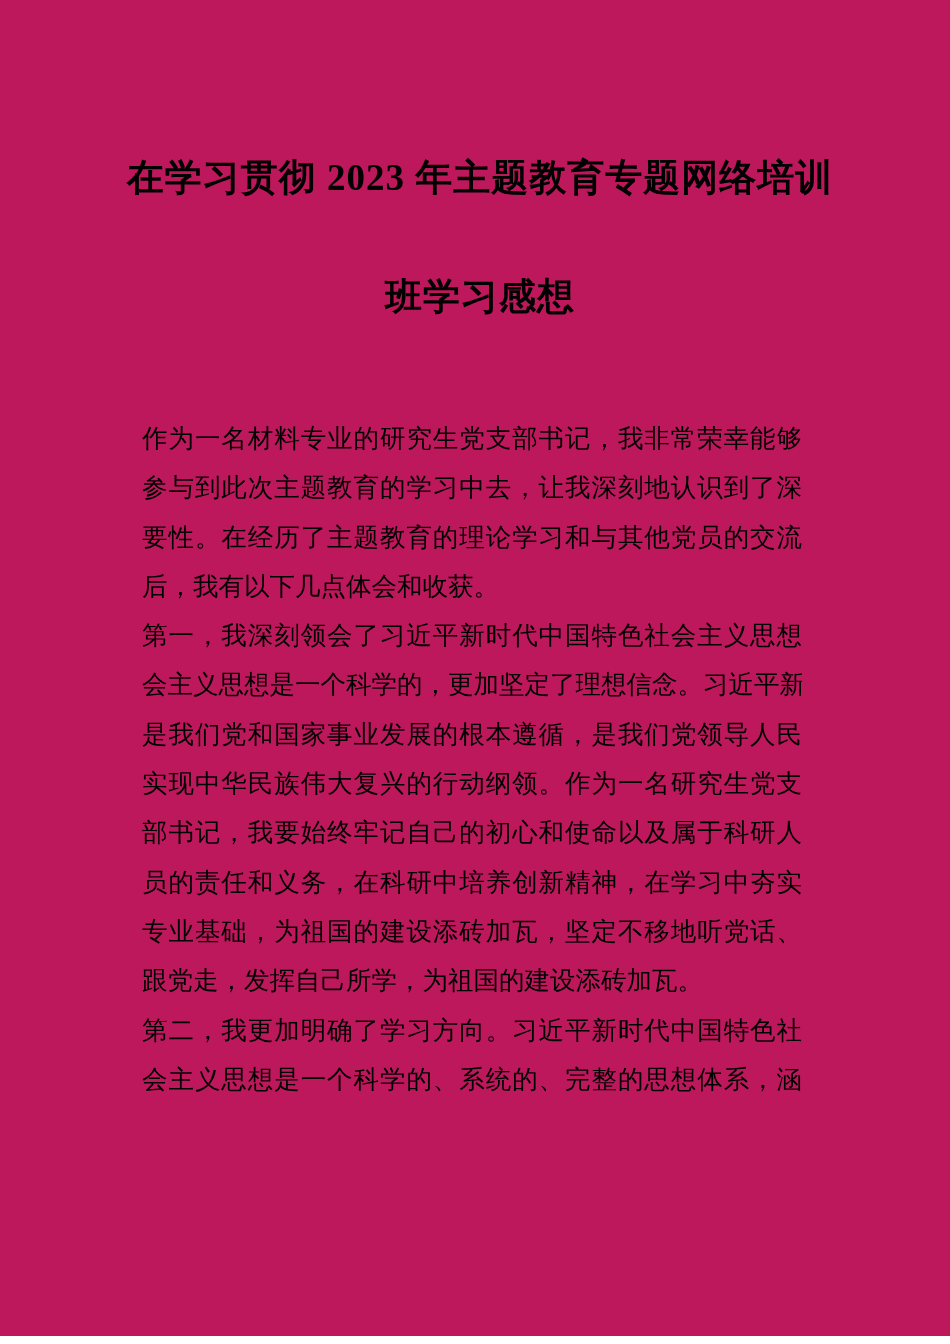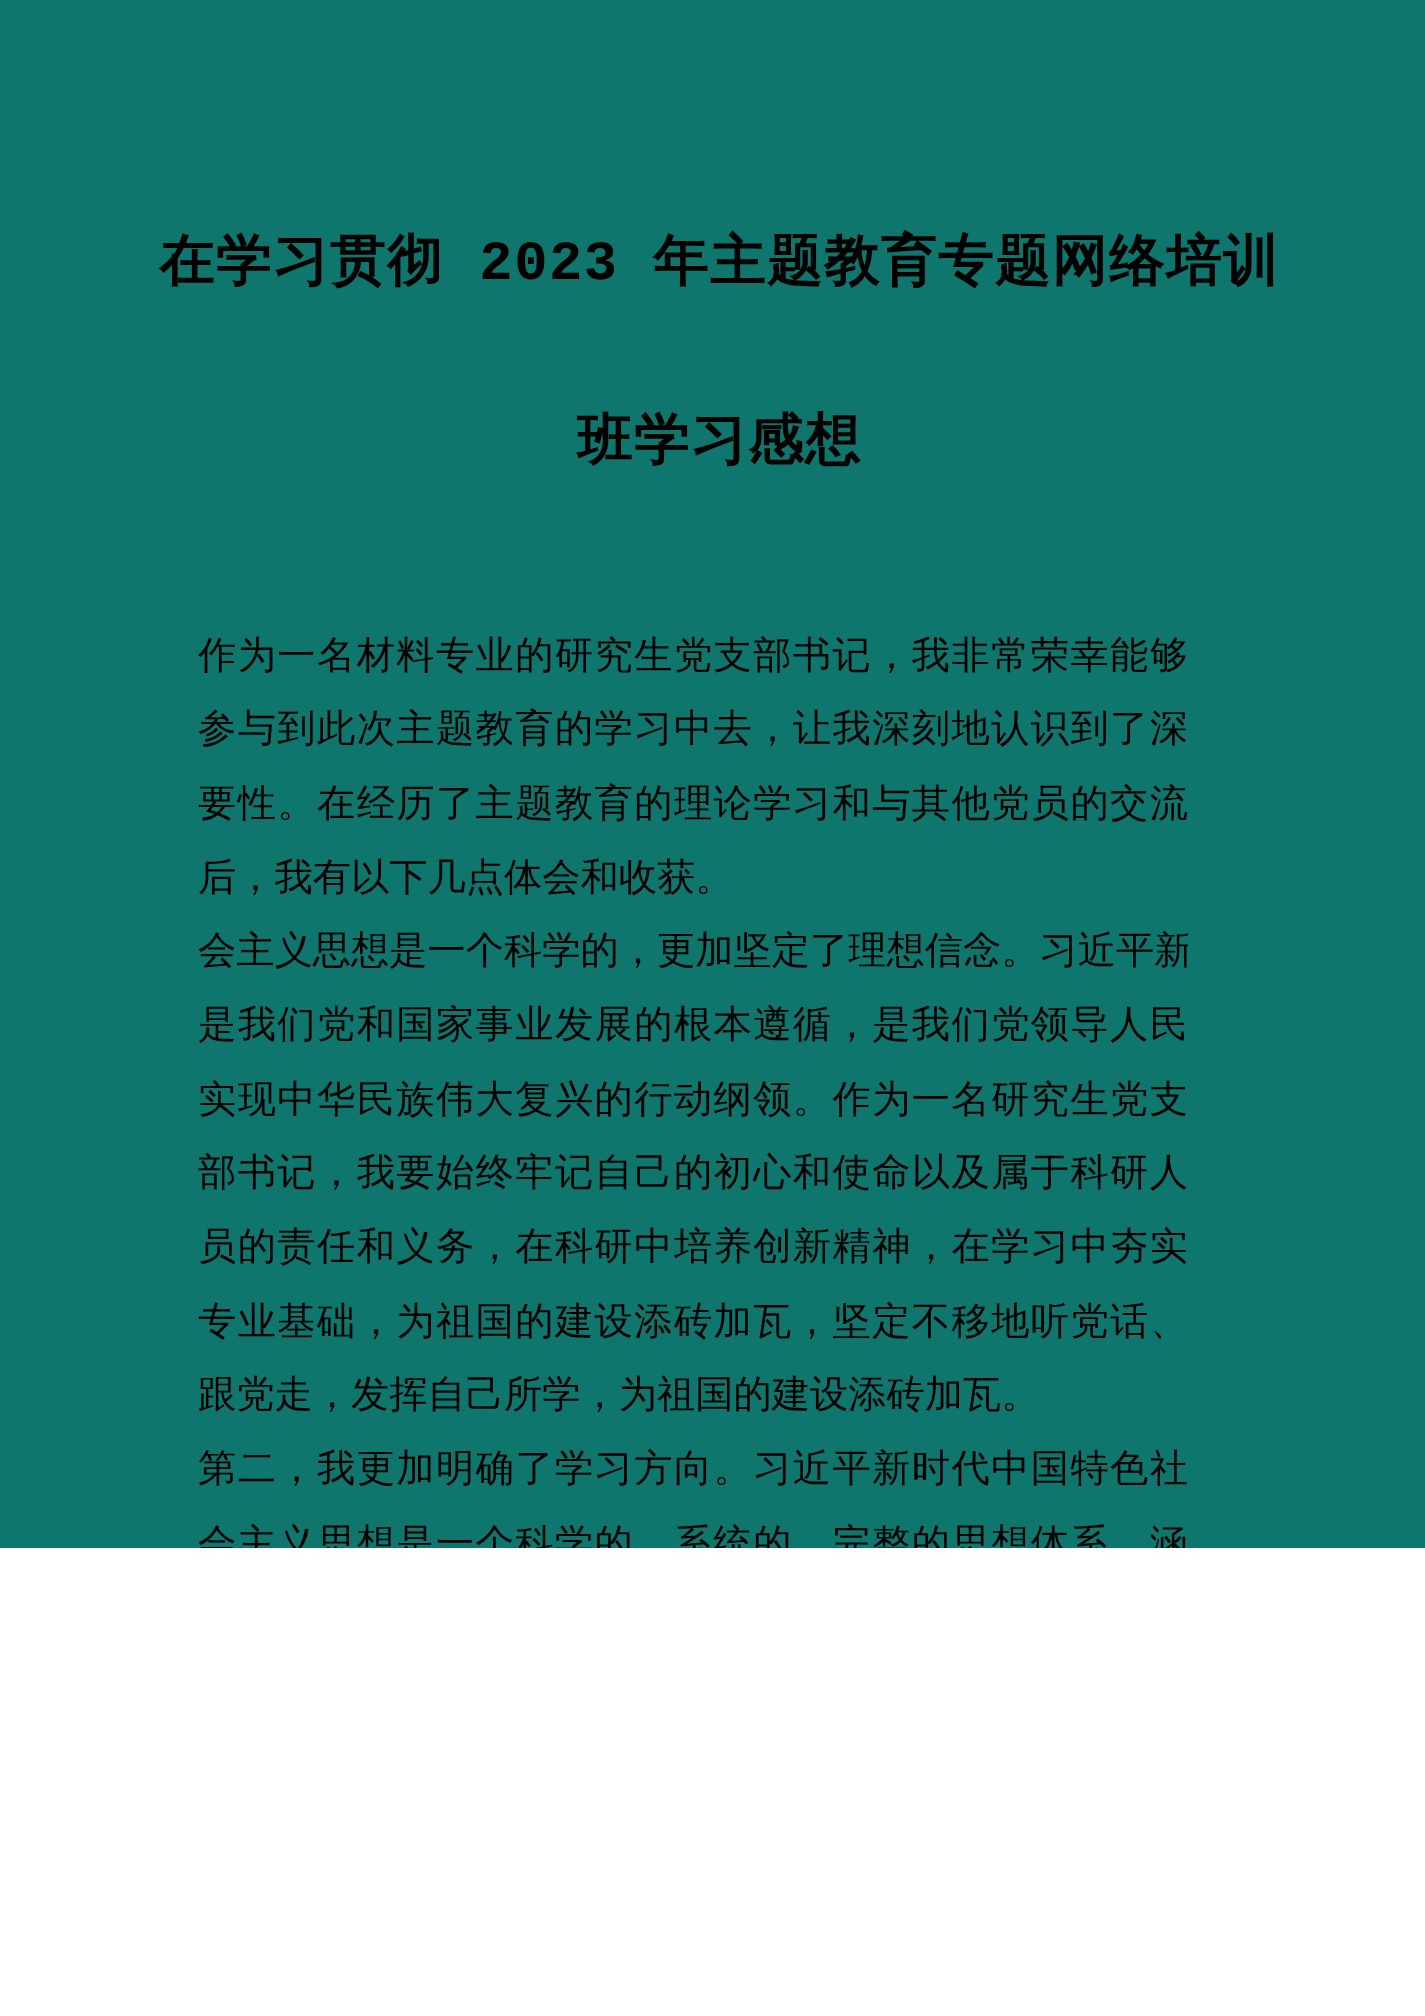--- a/index.html
+++ b/index.html
@@ -1,42 +1,42 @@
 <!DOCTYPE html>
 <html><head>
 <meta charset="utf-8">
 <style>
   * { margin: 0; padding: 0; box-sizing: border-box; }
   html, body { background: #ffffff; }
   .page {
     position: relative;
     width: 950px;
-    height: 1032px;
-    background: #0f766e;
+    height: 1336px;
+    background: #be185d;
     overflow: hidden;
-    font-family: Liberation Mono, monospace;
+    font-family: Liberation Serif, serif;
     color: #000000;
   }
   .doc-title {
     position: absolute;
     top: 118px;
     left: 0;
     width: 950px;
     padding-left: 10px;
     text-align: center;
     font-size: 37px;
     font-weight: 700;
     line-height: 119px;
     letter-spacing: 1px;
     color: #000000;
   }
   .doc-body {
     position: absolute;
     top: 414px;
-    left: 132px;
+    left: 142px;
     width: 660px;
     font-size: 25.5px;
     font-weight: 400;
     color: #000000;
   }
   .body-line {
     height: 49.3px;
     line-height: 49.3px;
     overflow: hidden;
     text-align: justify;
@@ -57,20 +57,21 @@
     <div>在学习贯彻 2023 年主题教育专题网络培训</div>
     <div>班学习感想</div>
   </div>
 
   <div class="doc-body">
     <div class="body-line">作为一名材料专业的研究生党支部书记，我非常荣幸能够</div>
     <div class="body-line">参与到此次主题教育的学习中去，让我深刻地认识到了深</div>
     <div class="body-line">要性。在经历了主题教育的理论学习和与其他党员的交流</div>
     <div class="body-line para-end">后，我有以下几点体会和收获。</div>
 
+    <div class="body-line">第一，我深刻领会了习近平新时代中国特色社会主义思想</div>
     <div class="body-line">会主义思想是一个科学的，更加坚定了理想信念。习近平新</div>
     <div class="body-line">是我们党和国家事业发展的根本遵循，是我们党领导人民</div>
     <div class="body-line">实现中华民族伟大复兴的行动纲领。作为一名研究生党支</div>
     <div class="body-line">部书记，我要始终牢记自己的初心和使命以及属于科研人</div>
     <div class="body-line">员的责任和义务，在科研中培养创新精神，在学习中夯实</div>
     <div class="body-line">专业基础，为祖国的建设添砖加瓦，坚定不移地听党话、</div>
     <div class="body-line para-end">跟党走，发挥自己所学，为祖国的建设添砖加瓦。</div>
 
     <div class="body-line">第二，我更加明确了学习方向。习近平新时代中国特色社</div>
     <div class="body-line">会主义思想是一个科学的、系统的、完整的思想体系，涵</div>

